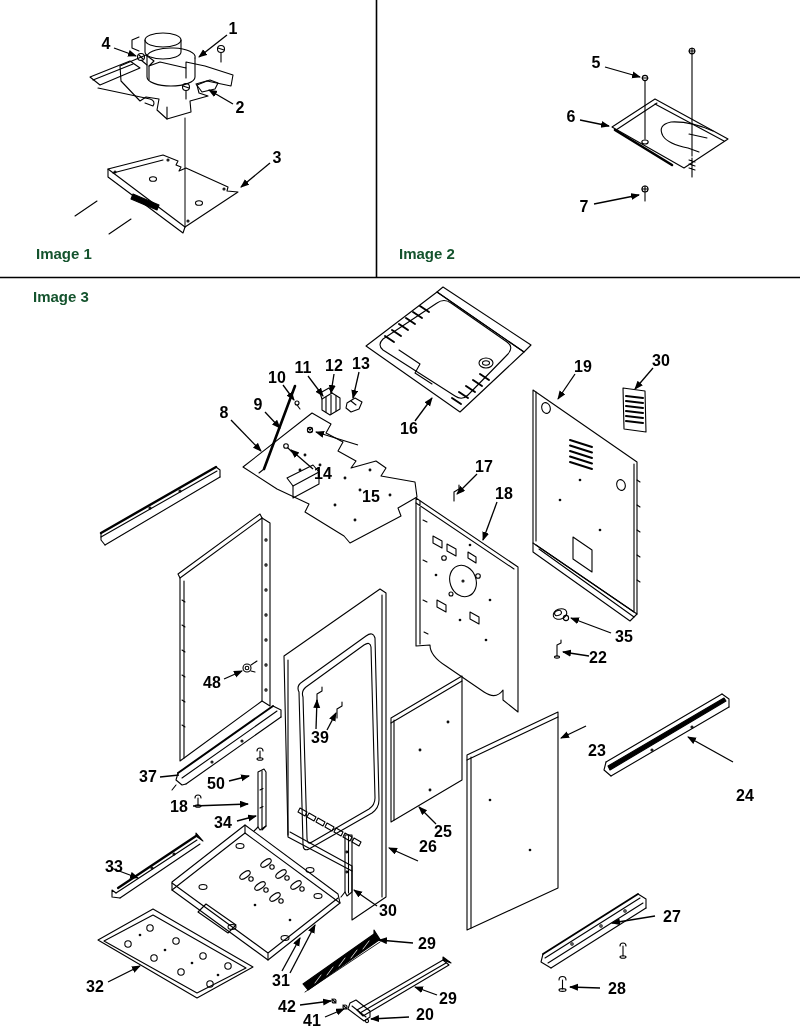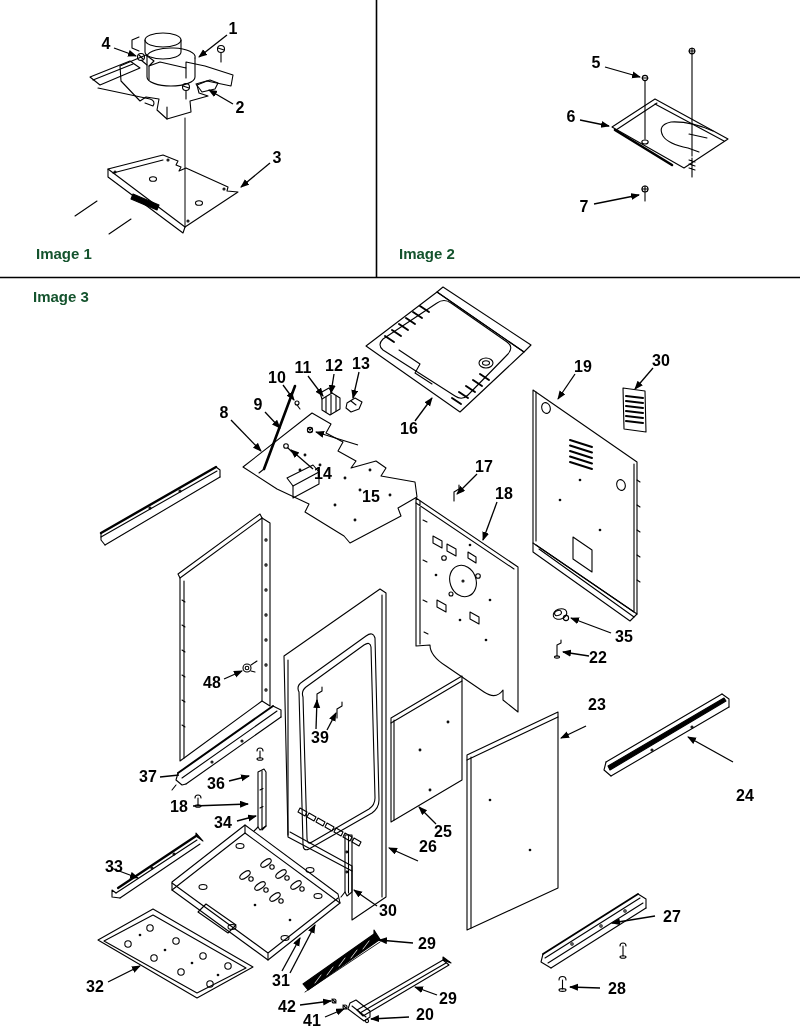--- a/index.html
+++ b/index.html
@@ -450,35 +450,35 @@
       <div class="callout" style="left: 361px; top: 364px;">13</div>
       <div class="callout" style="left: 323px; top: 474px;">14</div>
       <div class="callout" style="left: 371px; top: 449px; margin-top: 48px;">15</div>
       <div class="callout" style="left: 409px; top: 429px;">16</div>
       <div class="callout" style="left: 484px; top: 467px;">17</div>
       <div class="callout" style="left: 504px; top: 494px;">18</div>
       <div class="callout" style="left: 583px; top: 367px;">19</div>
       <div class="callout" style="left: 661px; top: 361px;">30</div>
       <div class="callout" style="left: 624px; top: 637px;">35</div>
       <div class="callout" style="left: 598px; top: 658px;">22</div>
-      <div class="callout" style="left: 597px; top: 705px;">23</div>
+      <div class="callout" style="left: 597px; top: 751px;">23</div>
       <div class="callout" style="left: 745px; top: 768px; margin-top: 28px;">24</div>
       <div class="callout" style="left: 443px; top: 832px;">25</div>
       <div class="callout" style="left: 428px; top: 847px;">26</div>
       <div class="callout" style="left: 672px; top: 917px;">27</div>
       <div class="callout" style="left: 617px; top: 989px;">28</div>
       <div class="callout" style="left: 427px; top: 944px;">29</div>
       <div class="callout" style="left: 448px; top: 999px;">29</div>
       <div class="callout" style="left: 388px; top: 911px;">30</div>
       <div class="callout" style="left: 281px; top: 981px;">31</div>
       <div class="callout" style="left: 95px; top: 987px;">32</div>
       <div class="callout" style="left: 114px; top: 867px;">33</div>
       <div class="callout" style="left: 223px; top: 823px;">34</div>
       <div class="callout" style="left: 179px; top: 807px;">18</div>
-      <div class="callout" style="left: 216px; top: 784px;">36</div>
+      <div class="callout" style="left: 216px; top: 784px;">50</div>
       <div class="callout" style="left: 148px; top: 777px;">37</div>
       <div class="callout" style="left: 212px; top: 683px;">48</div>
       <div class="callout" style="left: 320px; top: 738px;">39</div>
       <div class="callout" style="left: 425px; top: 1015px;">20</div>
       <div class="callout" style="left: 312px; top: 1021px;">41</div>
       <div class="callout" style="left: 287px; top: 1007px;">42</div>
     </div>
 
 </div>
 

